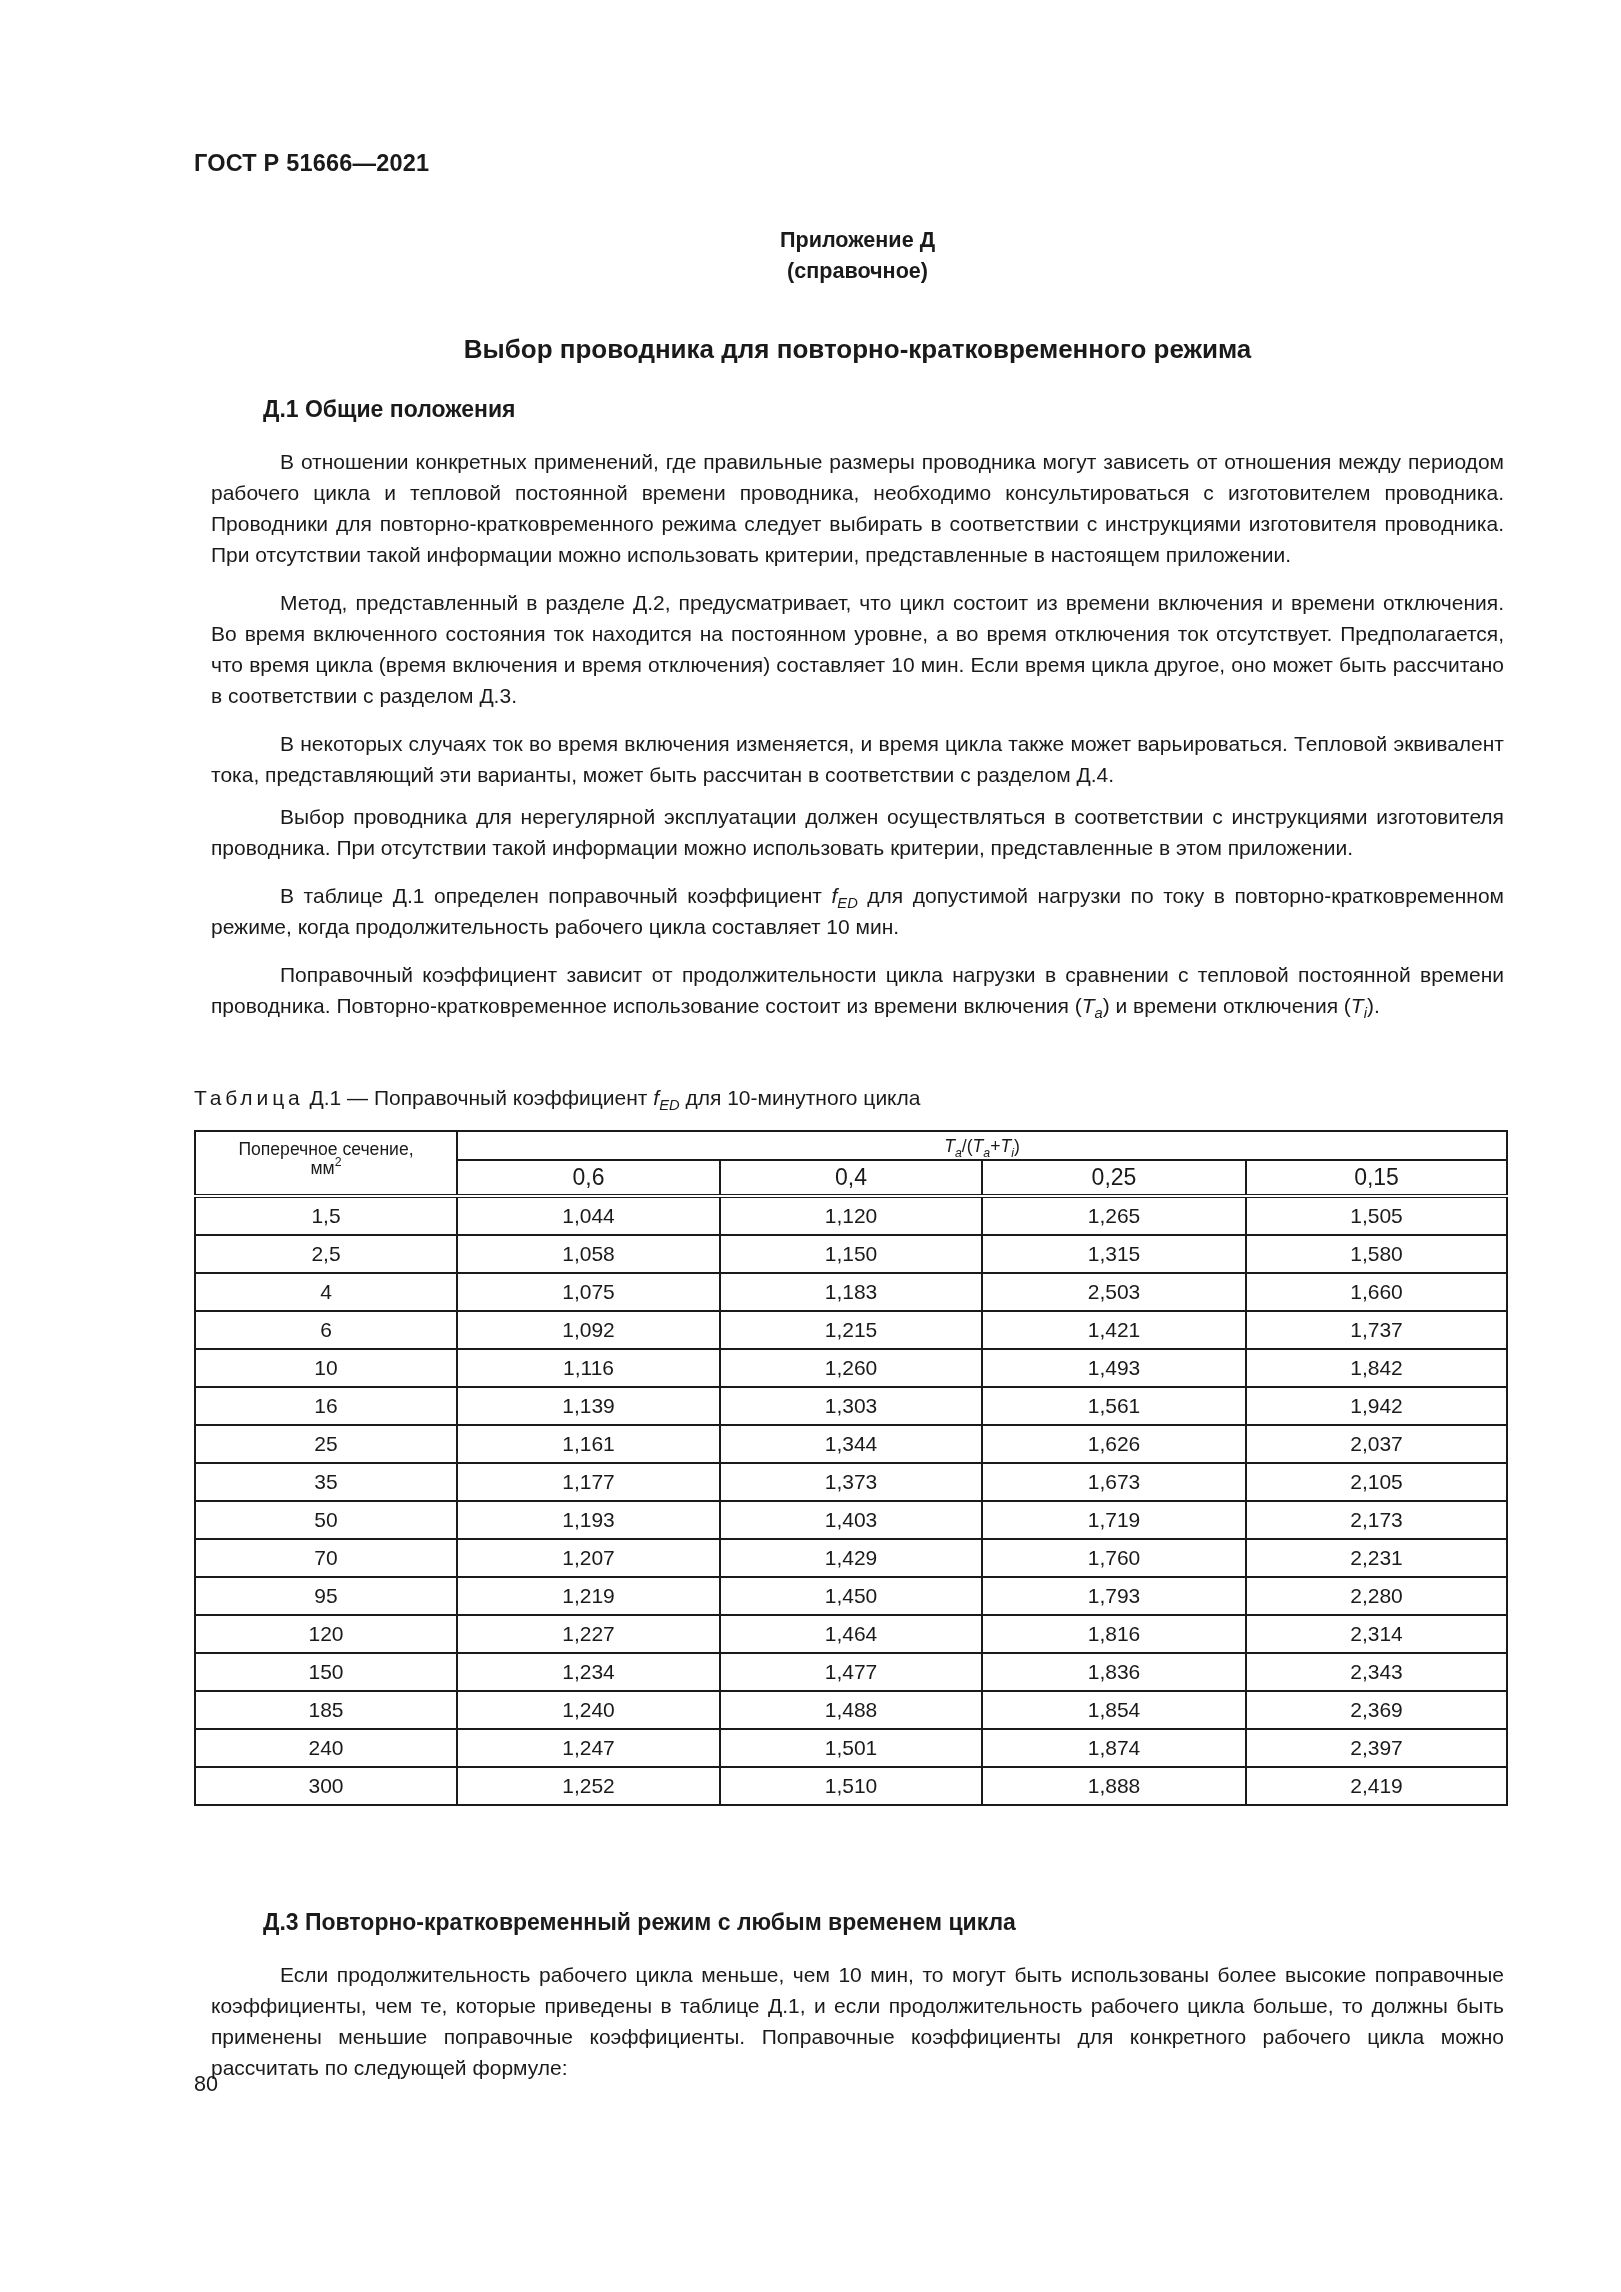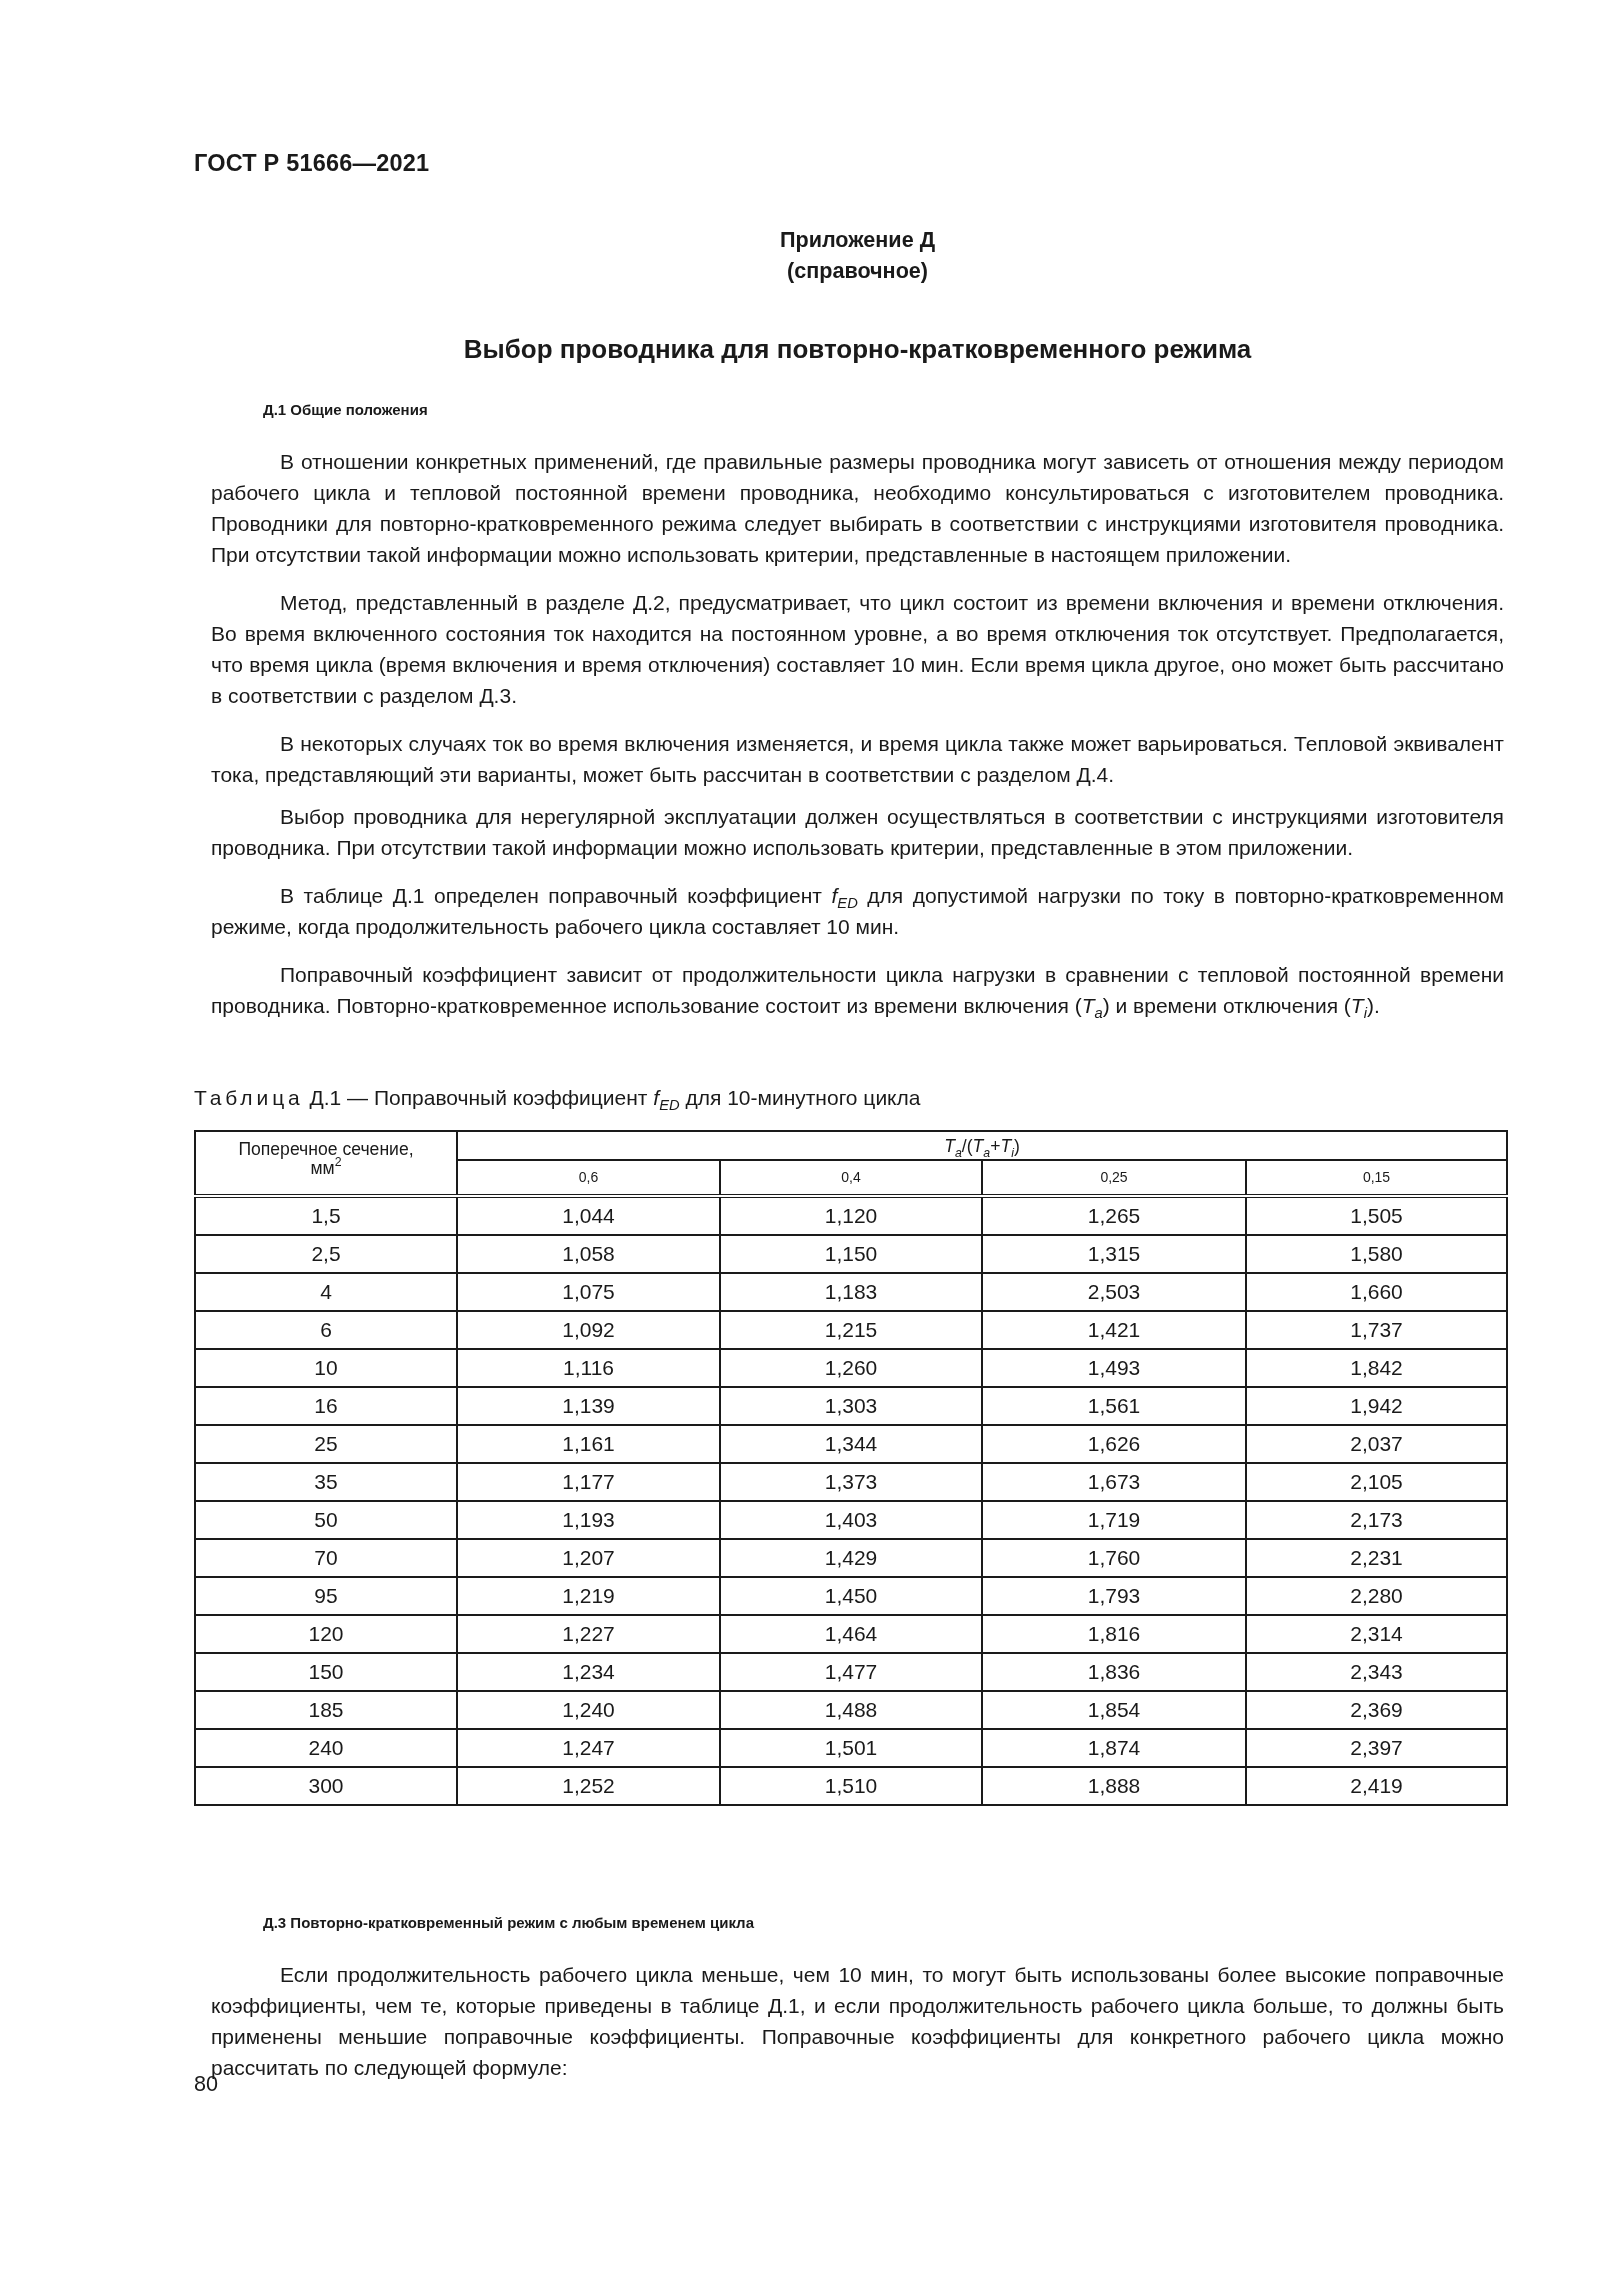--- a/index.html
+++ b/index.html
@@ -10,42 +10,42 @@
     .abs { position: absolute; }
     .running-head {
       left: 194px; top: 150px; font-size: 23.5px; font-weight: bold; letter-spacing: 0.2px;
     }
     .center-block { left: 194px; width: 1327px; text-align: center; font-weight: bold; }
     .annex-title { top: 226px; font-size: 21.6px; line-height: 27.4px; }
     .annex-sub { top: 257px; font-size: 21.6px; line-height: 27.4px; }
     .annex-heading { top: 335px; font-size: 26px; line-height: 29px; }
 
     .text { left: 194px; width: 1327px; font-size: 21px; line-height: 31px; }
-    .section-head { font-weight: bold; padding-left: 69px; font-size: 15px; }
+    .section-head { font-weight: bold; padding-left: 69px; font-size: 23px; }
     .para { text-align: justify; text-indent: 69px; margin: 17px; }
 
     sub { font-size: 70%; vertical-align: -4.9px; line-height: 0; }
     sup { font-size: 70%; vertical-align: 7.8px; line-height: 0; }
     i { font-style: italic; }
 
     .caption { left: 194px; top: 1083px; font-size: 21px; line-height: 29px; }
     .caption .spaced { letter-spacing: 3.9px; margin-top: 30px; }
 
     table.data {
       position: absolute; left: 194px; top: 1130px; width: 1310px;
       border-collapse: collapse; font-size: 21px; table-layout: fixed;
     }
     table.data td, table.data th {
       border: 2px solid #1a1a1a; text-align: center; font-weight: normal; padding: 0;
     }
     table.data thead th.h1 { height: 26.5px; }
     table.data thead th.h2 { height: 33px; }
     table.data thead th.rowhead { font-size: 17.6px; line-height: 19.6px; vertical-align: top; padding-top: 7.8px; margin-top: 12px; }
     table.data thead th.grouphead { font-size: 17.6px; vertical-align: bottom; line-height: 23.5px; }
-    table.data thead th.sub { font-size: 14px; }
+    table.data thead th.sub { font-size: 23px; }
     table.data tbody tr:first-child td { border-top: 4.9px double #1a1a1a; }
     table.data tbody td { height: 36px; }
     table.data { border: 2.9px solid #1a1a1a; }
 
     .page-num { left: 194px; top: 2071px; font-size: 21.6px; }
   </style>
 </head>
 <body>
 
 <div class="abs running-head">ГОСТ Р 51666—2021</div>

